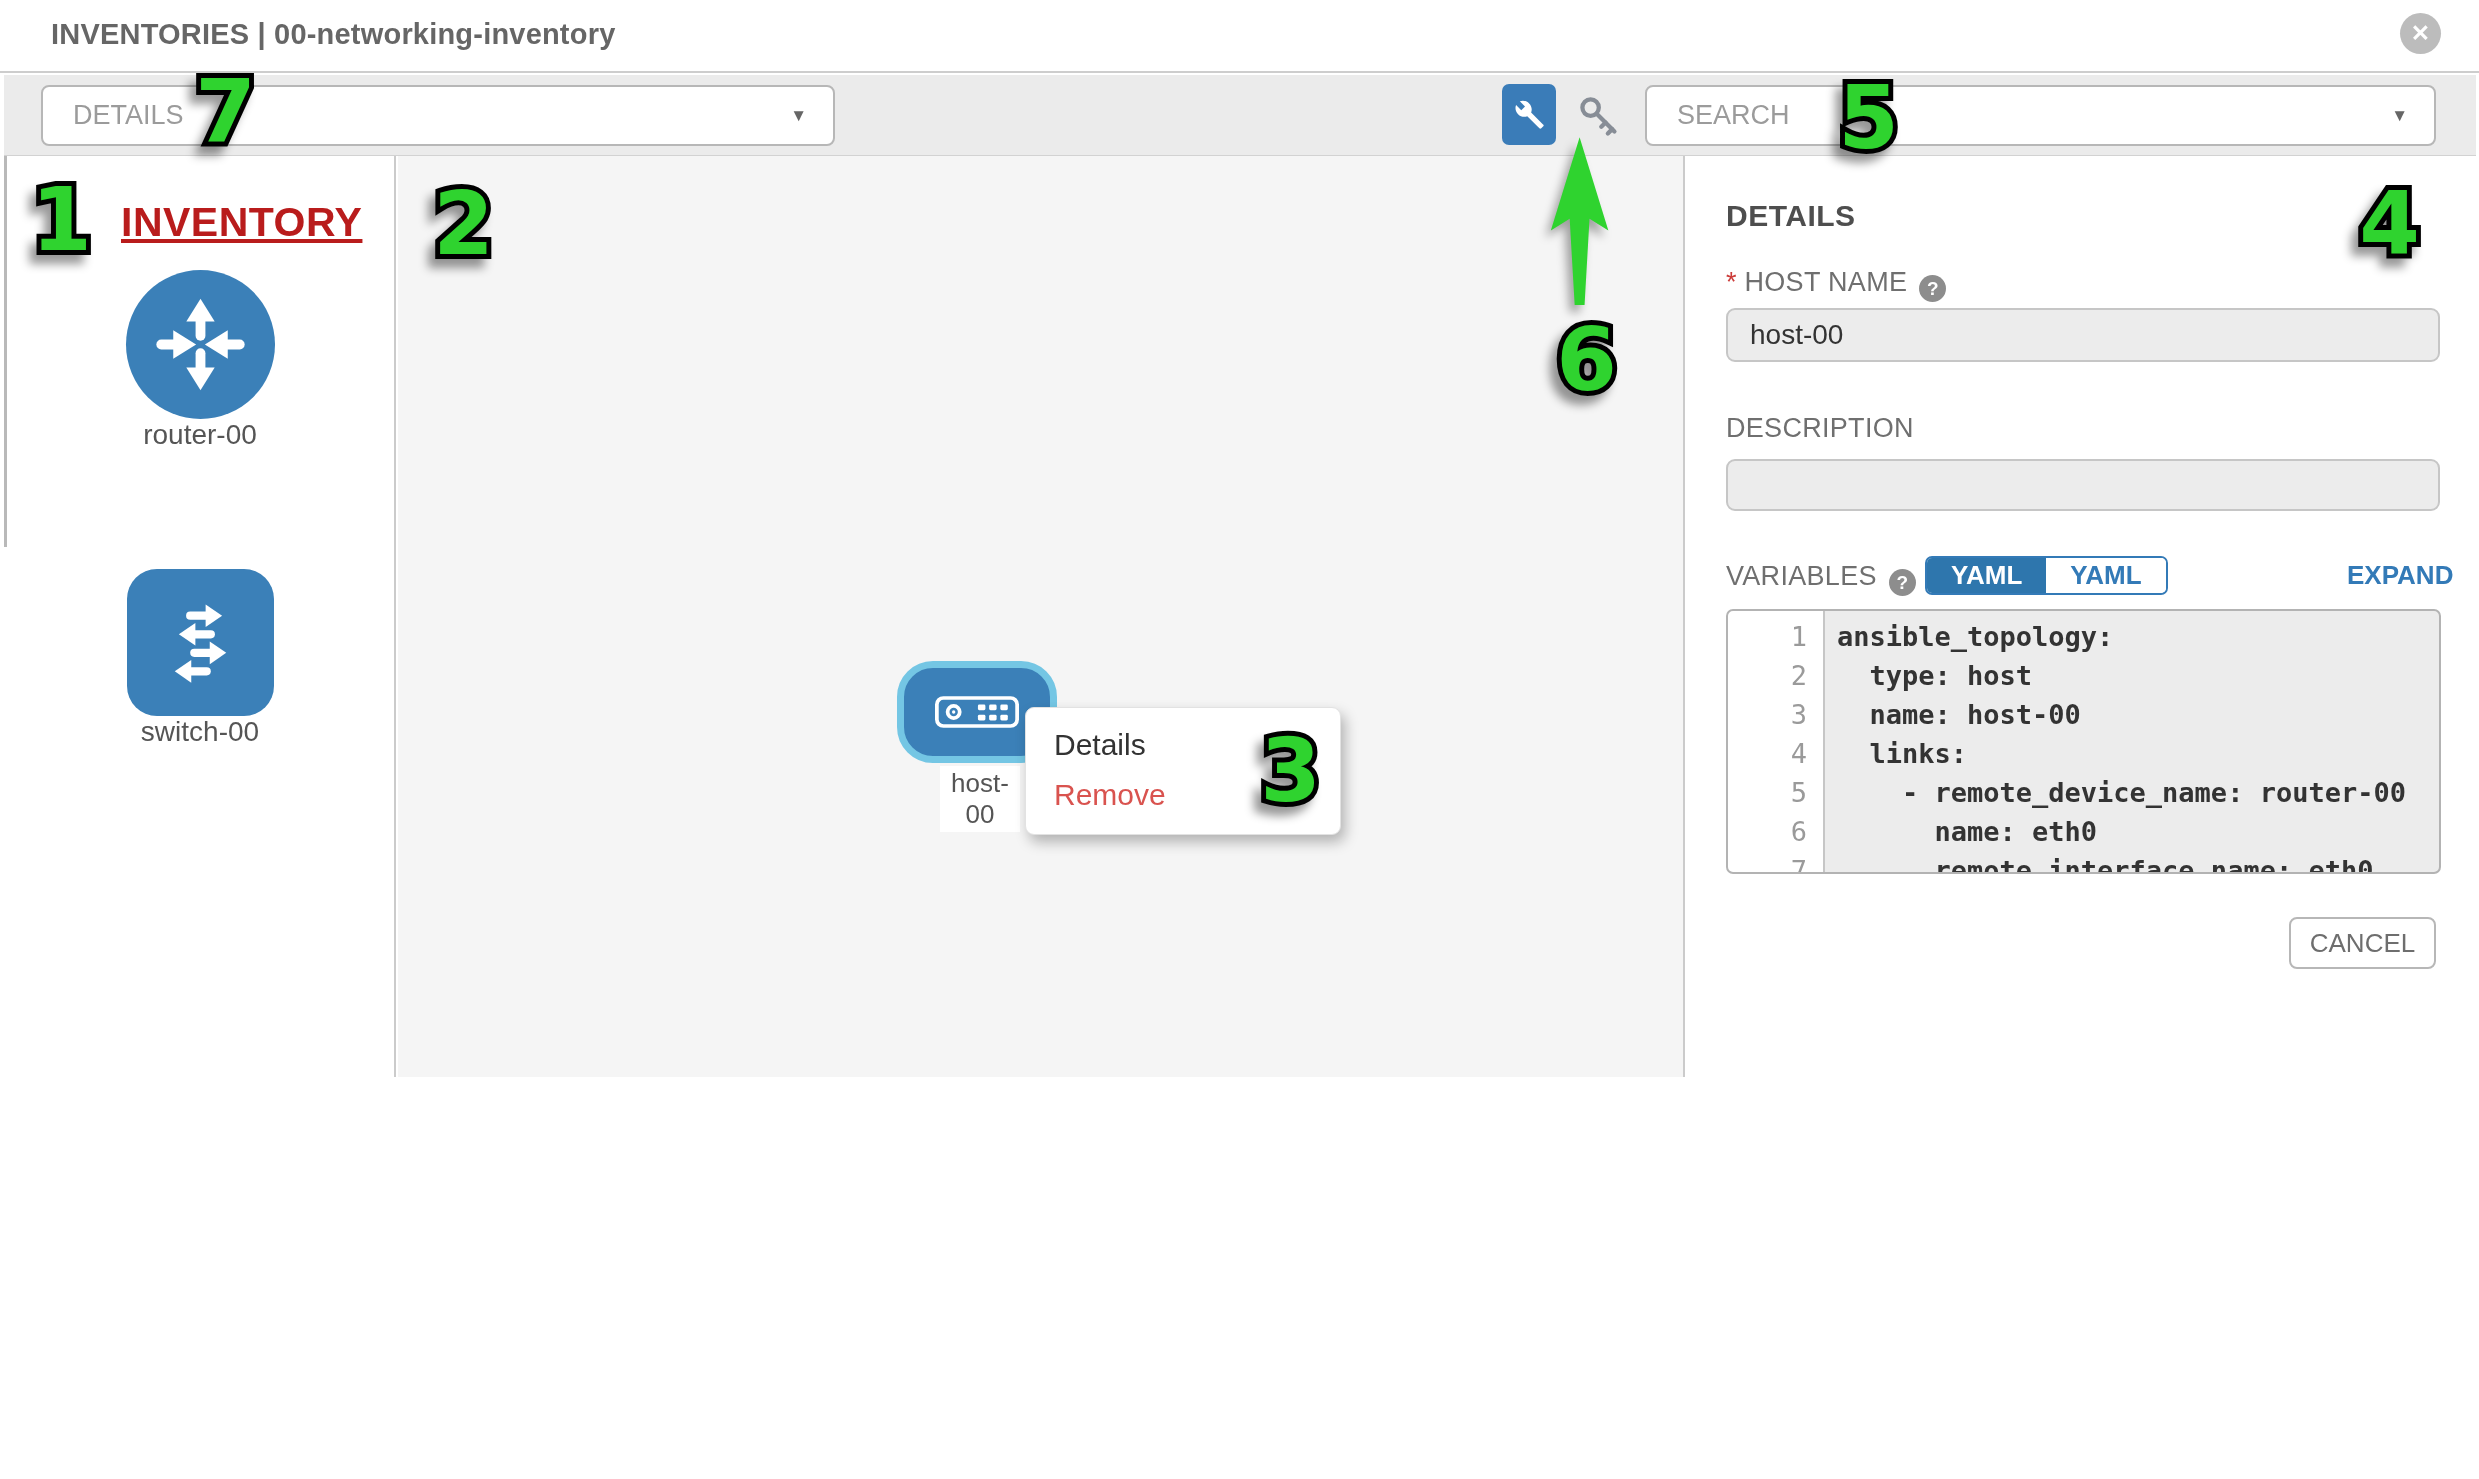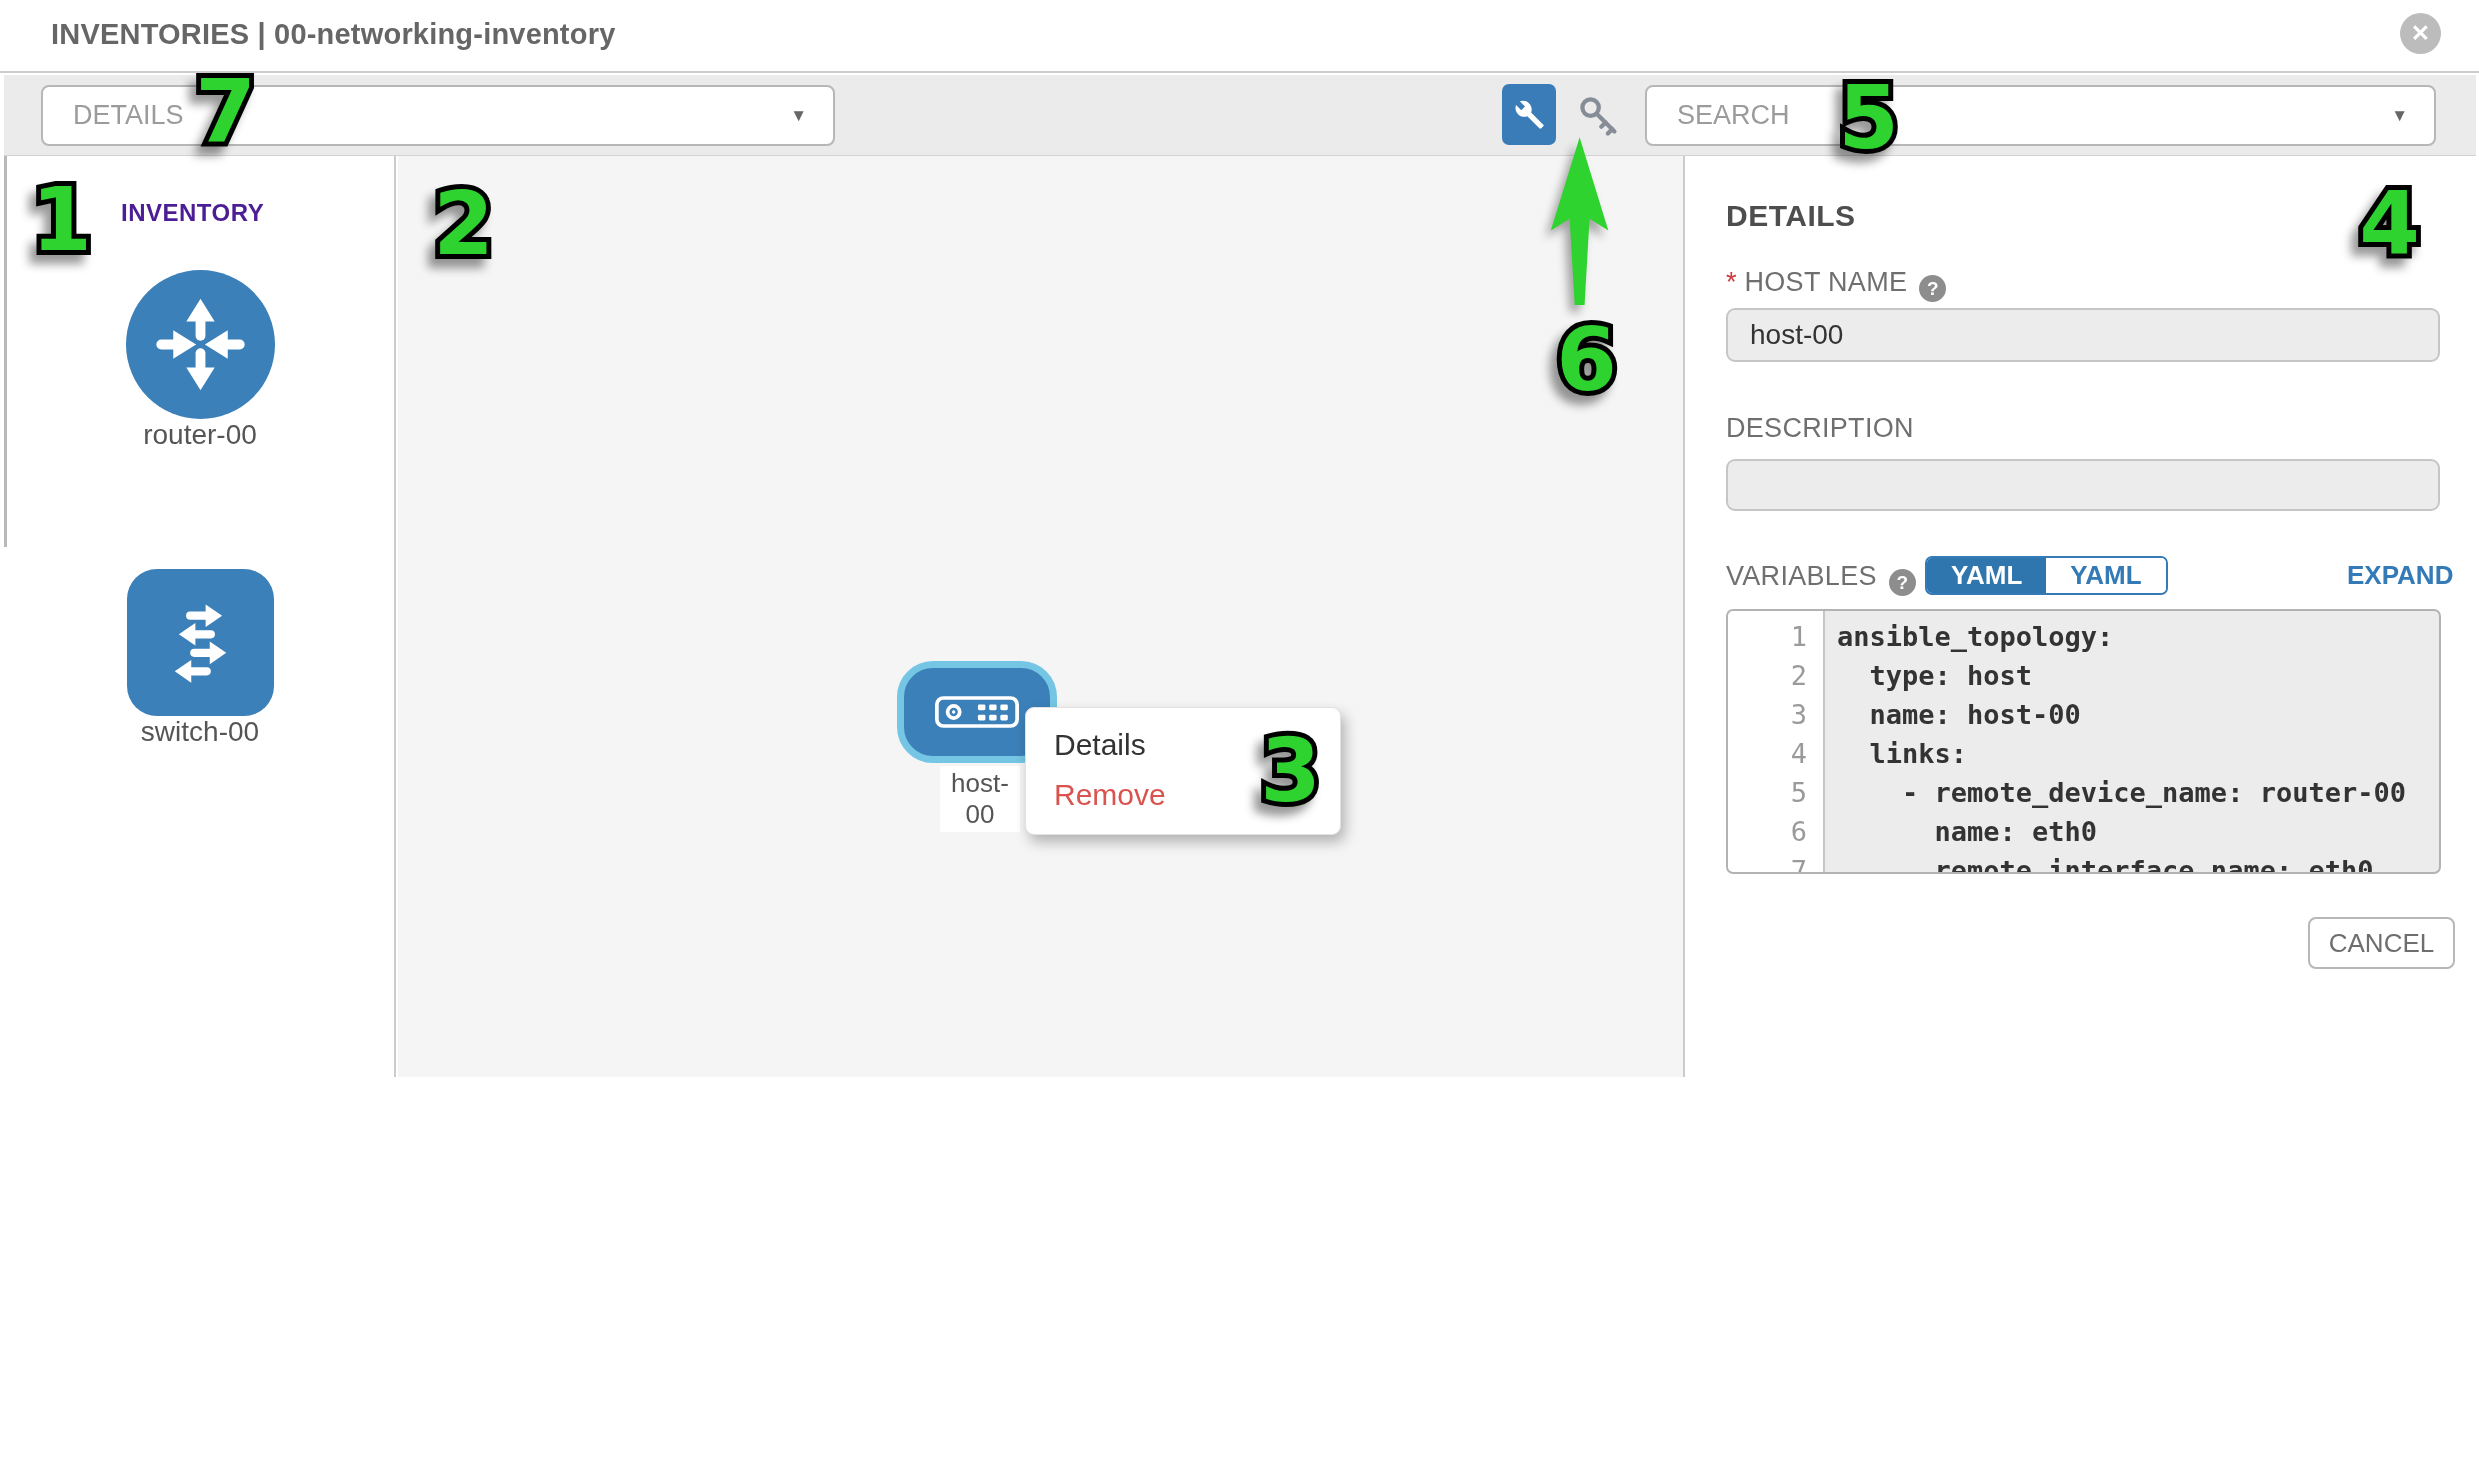--- a/index.html
+++ b/index.html
@@ -17,21 +17,21 @@
   .select-box { position:absolute; top:10px; height:61px; background:#fff; border:2px solid #b7b7b7; border-radius:8px; color:#9b9b9b; font-size:27px; display:flex; align-items:center; padding-left:30px; }
   .select-box .caret { position:absolute; right:26px; top:50%; transform:translateY(-50%); color:#666; font-size:17px; }
   .actions-select { left:37px; width:794px; }
   .search-select { left:1641px; width:791px; }
   .wrench-btn { position:absolute; left:1498px; top:9px; width:54px; height:61px; background:#3a7cb8; border-radius:7px; display:flex; align-items:center; justify-content:center; cursor:pointer; }
   .key-btn { position:absolute; left:1569px; top:17px; width:50px; height:46px; display:flex; align-items:center; justify-content:center; cursor:pointer; }
 
   
   .sidebar { position:absolute; left:4px; top:156px; width:392px; height:1323px; background:#fff; border-right:2px solid #cbcbcb; }
   .sidebar-scrollhint { position:absolute; left:0; top:0; width:3px; height:391px; background:#b9b9b9; }
-  .inv-heading { position:absolute; left:117px; top:43px; font-size:24px; font-weight:bold; color:#4c1d95; letter-spacing:0.5px; }
+  .inv-heading { position:absolute; left:117px; top:43px; font-size:41px; font-weight:bold; color:#b91c1c; letter-spacing:0.5px;text-decoration:underline; }
   .inv-item { position:absolute; left:0; width:392px; text-align:center; }
   .inv-item .dev-label { display:block; font-size:28px; color:#555; }
   .router-badge { width:149px; height:149px; border-radius:50%; background:#3b80b8; margin:0 auto; display:flex; align-items:center; justify-content:center; }
   .switch-badge { width:147px; height:147px; border-radius:30px; background:#3b80b8; margin:0 auto; display:flex; align-items:center; justify-content:center; }
 
   .canvas { position:absolute; left:398px; top:156px; width:1287px; height:1323px; background:#f5f5f5; border-right:2px solid #cbcbcb; }
 
   .right-panel { position:absolute; left:1687px; top:156px; width:793px; height:1323px; background:#fff; }
 
   
@@ -68,21 +68,21 @@
   .toggle .t-off { background:#fff; color:#337ab7; }
   .expand-link { position:absolute; left:660px; top:404px; font-size:26px; font-weight:bold; color:#337ab7; cursor:pointer; }
 
   .editor { position:absolute; left:39px; top:453px; width:715px; height:265px; border:2px solid #b3b3b3; border-radius:7px; overflow:hidden;
             background:linear-gradient(to right, #ffffff 0 95px, #c6c6c6 95px 97px, #ececec 97px 100%); }
   .ed-line { display:flex; height:39px; line-height:39px; font-family:"DejaVu Sans Mono", monospace; font-size:27px; }
   .ed-line:first-child { margin-top:6px; }
   .ed-line .ln { width:95px; text-align:right; padding-right:16px; color:#9a9a9a; flex:none; }
   .ed-line .code { white-space:pre; color:#333; padding-left:14px;font-weight:bold; }
 
-  .cancel-btn { position:absolute; left:621px; top:761px; width:147px; height:52px; background:#fff; border:2px solid #b7b7b7; border-radius:8px; color:#6e6e6e; font-size:26px; display:flex; align-items:center; justify-content:center; cursor:pointer; }
+  .cancel-btn { position:absolute; left:602px; top:761px; width:147px; height:52px; background:#fff; border:2px solid #b7b7b7; border-radius:8px; color:#6e6e6e; font-size:26px; display:flex; align-items:center; justify-content:center; cursor:pointer; }
 
   
   .ann { position:absolute; overflow:visible; filter:drop-shadow(-7px 9px 5px rgba(0,0,0,.40)); pointer-events:none; }
   .ann text { font-family:"DejaVu Sans", sans-serif; font-size:88px; font-weight:bold; fill:#2fd32f; stroke:#000; stroke-width:10px; paint-order:stroke; text-anchor:middle; }
   .arrow-svg { position:absolute; overflow:visible; filter:drop-shadow(-5px 7px 5px rgba(0,0,0,.35)); pointer-events:none; }
 </style>
 </head>
 <body>
 
 <div id="page">

